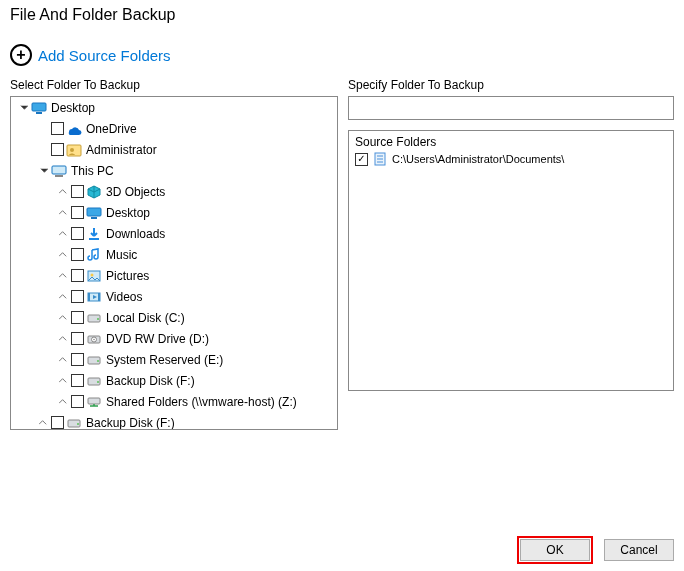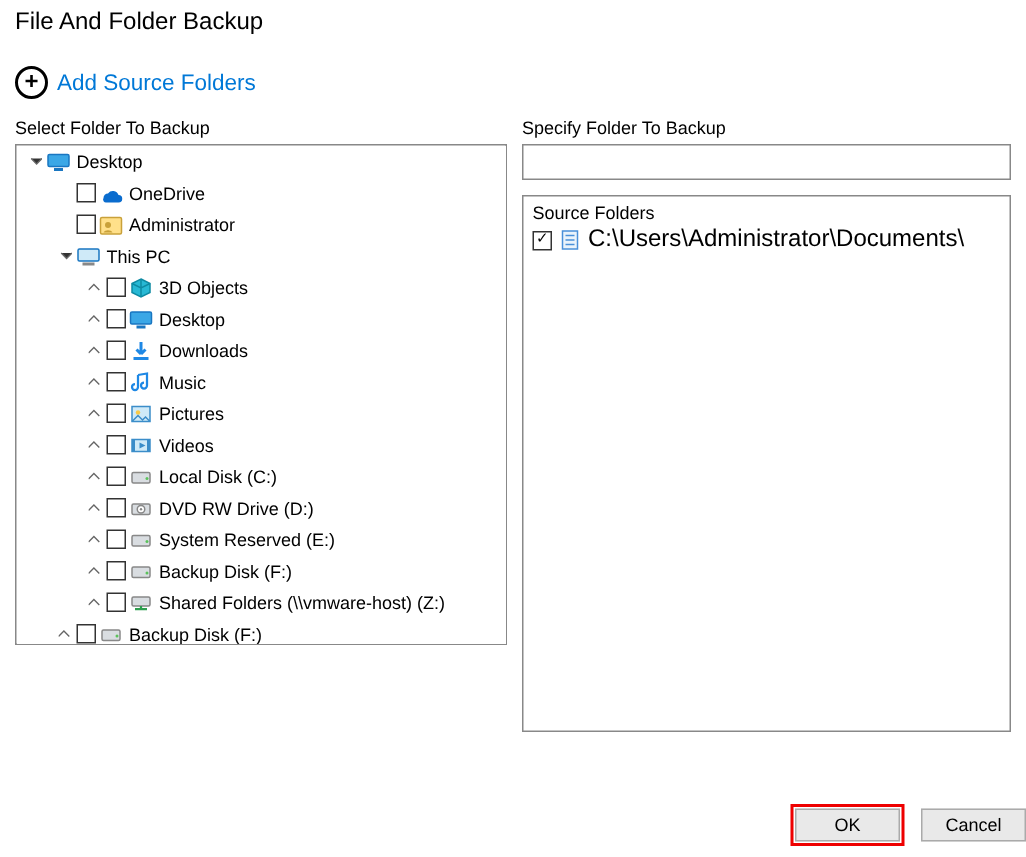--- a/index.html
+++ b/index.html
@@ -51,34 +51,34 @@
     overflow: auto;
     background: #fff;
   }
   .input-box {
     border: 1px solid #888;
     height: 24px;
     background: #fff;
   }
   .source-box {
     border: 1px solid #888;
-    height: 358px;
+    height: 261px;
     margin-top: 10px;
     background: #fff;
     padding: 4px 6px;
   }
   .source-box .hdr {
     font-size: 12px;
     margin-bottom: 2px;
   }
   .source-item {
     display: flex;
     align-items: center;
     gap: 4px;
-    font-size: 16px;
+    font-size: 11px;
   }
   .tree-row {
     display: flex;
     align-items: center;
     height: 21px;
     gap: 2px;
     white-space: nowrap;
   }
   .expander {
     width: 12px; height: 12px;
@@ -115,21 +115,21 @@
   .label {
     padding-left: 2px;
   }
   .hl-red {
     outline: 2px solid #e00;
     outline-offset: -1px;
   }
   .footer {
     position: absolute;
     bottom: 10px;
-    right: 0;
+    right: 10px;
     display: flex;
     gap: 10px;
   }
   .btn {
     width: 70px;
     height: 22px;
     border: 1px solid #aaa;
     background: #e9e9e9;
     font-size: 12px;
     display: flex;

